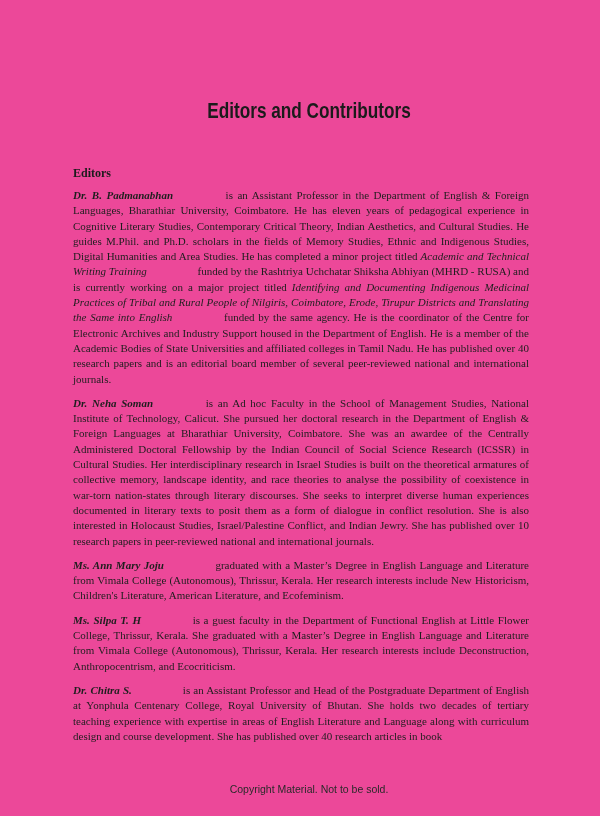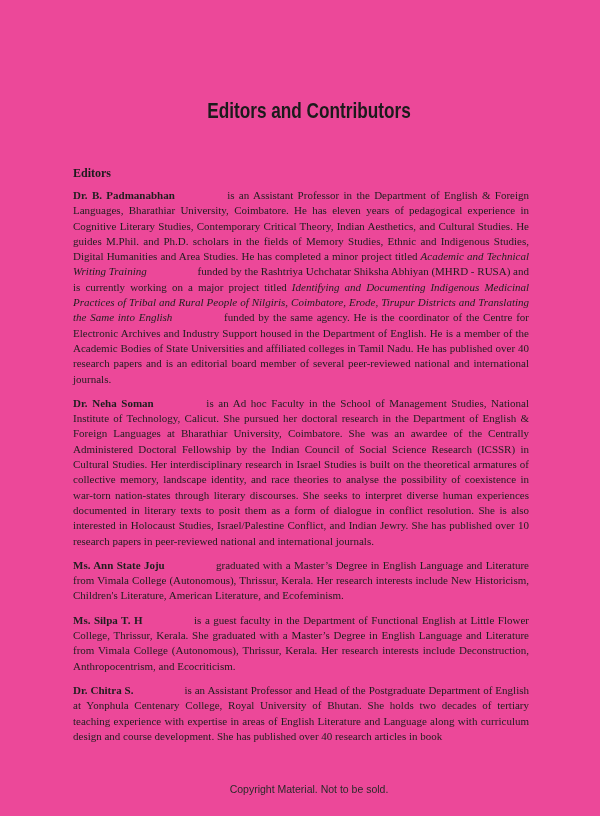--- a/index.html
+++ b/index.html
@@ -50,21 +50,21 @@
     margin-top: 16px;
   }
   .bio {
     font-size: 11px;
     line-height: 15.3px;
     text-align: justify;
     margin: 0 0 9px 0;
     color: #1e1e1e;
   }
   .run-normal { font-weight: normal; font-style: normal; margin-left: 48px; }
-  .run-bold   { font-weight: 700; }
+  .run-bold   { font-weight: 700; font-style: italic; }
   .run-italic { font-style: italic; }
   .footer {
     position: absolute;
     bottom: 21px;
     left: 0;
     right: 0;
     text-align: center;
     font-family: Liberation Sans, sans-serif;
     font-size: 10.5px;
     color: #2a2a2a;
@@ -72,18 +72,18 @@
 </style>
 </head>
 <body>
 
 <div class="page">
   <h1 class="title">Editors and Contributors</h1>
   <main class="content">
       <h2 class="section-heading">Editors</h2>
       <p class="bio"><span class="run-bold">Dr. B. Padmanabhan</span><span class="run-normal"> is an Assistant Professor in the Department of English &amp; Foreign Languages, Bharathiar University, Coimbatore. He has eleven years of pedagogical experience in Cognitive Literary Studies, Contemporary Critical Theory, Indian Aesthetics, and Cultural Studies. He guides M.Phil. and Ph.D. scholars in the fields of Memory Studies, Ethnic and Indigenous Studies, Digital Humanities and Area Studies. He has completed a minor project titled </span><span class="run-italic">Academic and Technical Writing Training</span><span class="run-normal"> funded by the Rashtriya Uchchatar Shiksha Abhiyan (MHRD - RUSA) and is currently working on a major project titled </span><span class="run-italic">Identifying and Documenting Indigenous Medicinal Practices of Tribal and Rural People of Nilgiris, Coimbatore, Erode, Tirupur Districts and Translating the Same into English</span><span class="run-normal"> funded by the same agency. He is the coordinator of the Centre for Electronic Archives and Industry Support housed in the Department of English. He is a member of the Academic Bodies of State Universities and affiliated colleges in Tamil Nadu. He has published over 40 research papers and is an editorial board member of several peer-reviewed national and international journals.</span></p>
       <p class="bio"><span class="run-bold">Dr. Neha Soman</span><span class="run-normal"> is an Ad hoc Faculty in the School of Management Studies, National Institute of Technology, Calicut. She pursued her doctoral research in the Department of English &amp; Foreign Languages at Bharathiar University, Coimbatore. She was an awardee of the Centrally Administered Doctoral Fellowship by the Indian Council of Social Science Research (ICSSR) in Cultural Studies. Her interdisciplinary research in Israel Studies is built on the theoretical armatures of collective memory, landscape identity, and race theories to analyse the possibility of coexistence in war-torn nation-states through literary discourses. She seeks to interpret diverse human experiences documented in literary texts to posit them as a form of dialogue in conflict resolution. She is also interested in Holocaust Studies, Israel/Palestine Conflict, and Indian Jewry. She has published over 10 research papers in peer-reviewed national and international journals.</span></p>
-      <p class="bio"><span class="run-bold">Ms. Ann State Joju</span><span class="run-normal"> graduated with a Master’s Degree in English Language and Literature from Vimala College (Autonomous), Thrissur, Kerala. Her research interests include New Historicism, Children's Literature, American Literature, and Ecofeminism.</span></p>
+      <p class="bio"><span class="run-bold">Ms. Ann Mary Joju</span><span class="run-normal"> graduated with a Master’s Degree in English Language and Literature from Vimala College (Autonomous), Thrissur, Kerala. Her research interests include New Historicism, Children's Literature, American Literature, and Ecofeminism.</span></p>
       <p class="bio"><span class="run-bold">Ms. Silpa T. H</span><span class="run-normal"> is a guest faculty in the Department of Functional English at Little Flower College, Thrissur, Kerala. She graduated with a Master’s Degree in English Language and Literature from Vimala College (Autonomous), Thrissur, Kerala. Her research interests include Deconstruction, Anthropocentrism, and Ecocriticism.</span></p>
       <p class="bio"><span class="run-bold">Dr. Chitra S.</span><span class="run-normal"> is an Assistant Professor and Head of the Postgraduate Department of English at Yonphula Centenary College, Royal University of Bhutan. She holds two decades of tertiary teaching experience with expertise in areas of English Literature and Language along with curriculum design and course development. She has published over 40 research articles in book</span></p>
     </main>
   <div class="footer">Copyright Material. Not to be sold.</div>
 </div>
 
 </body></html>

